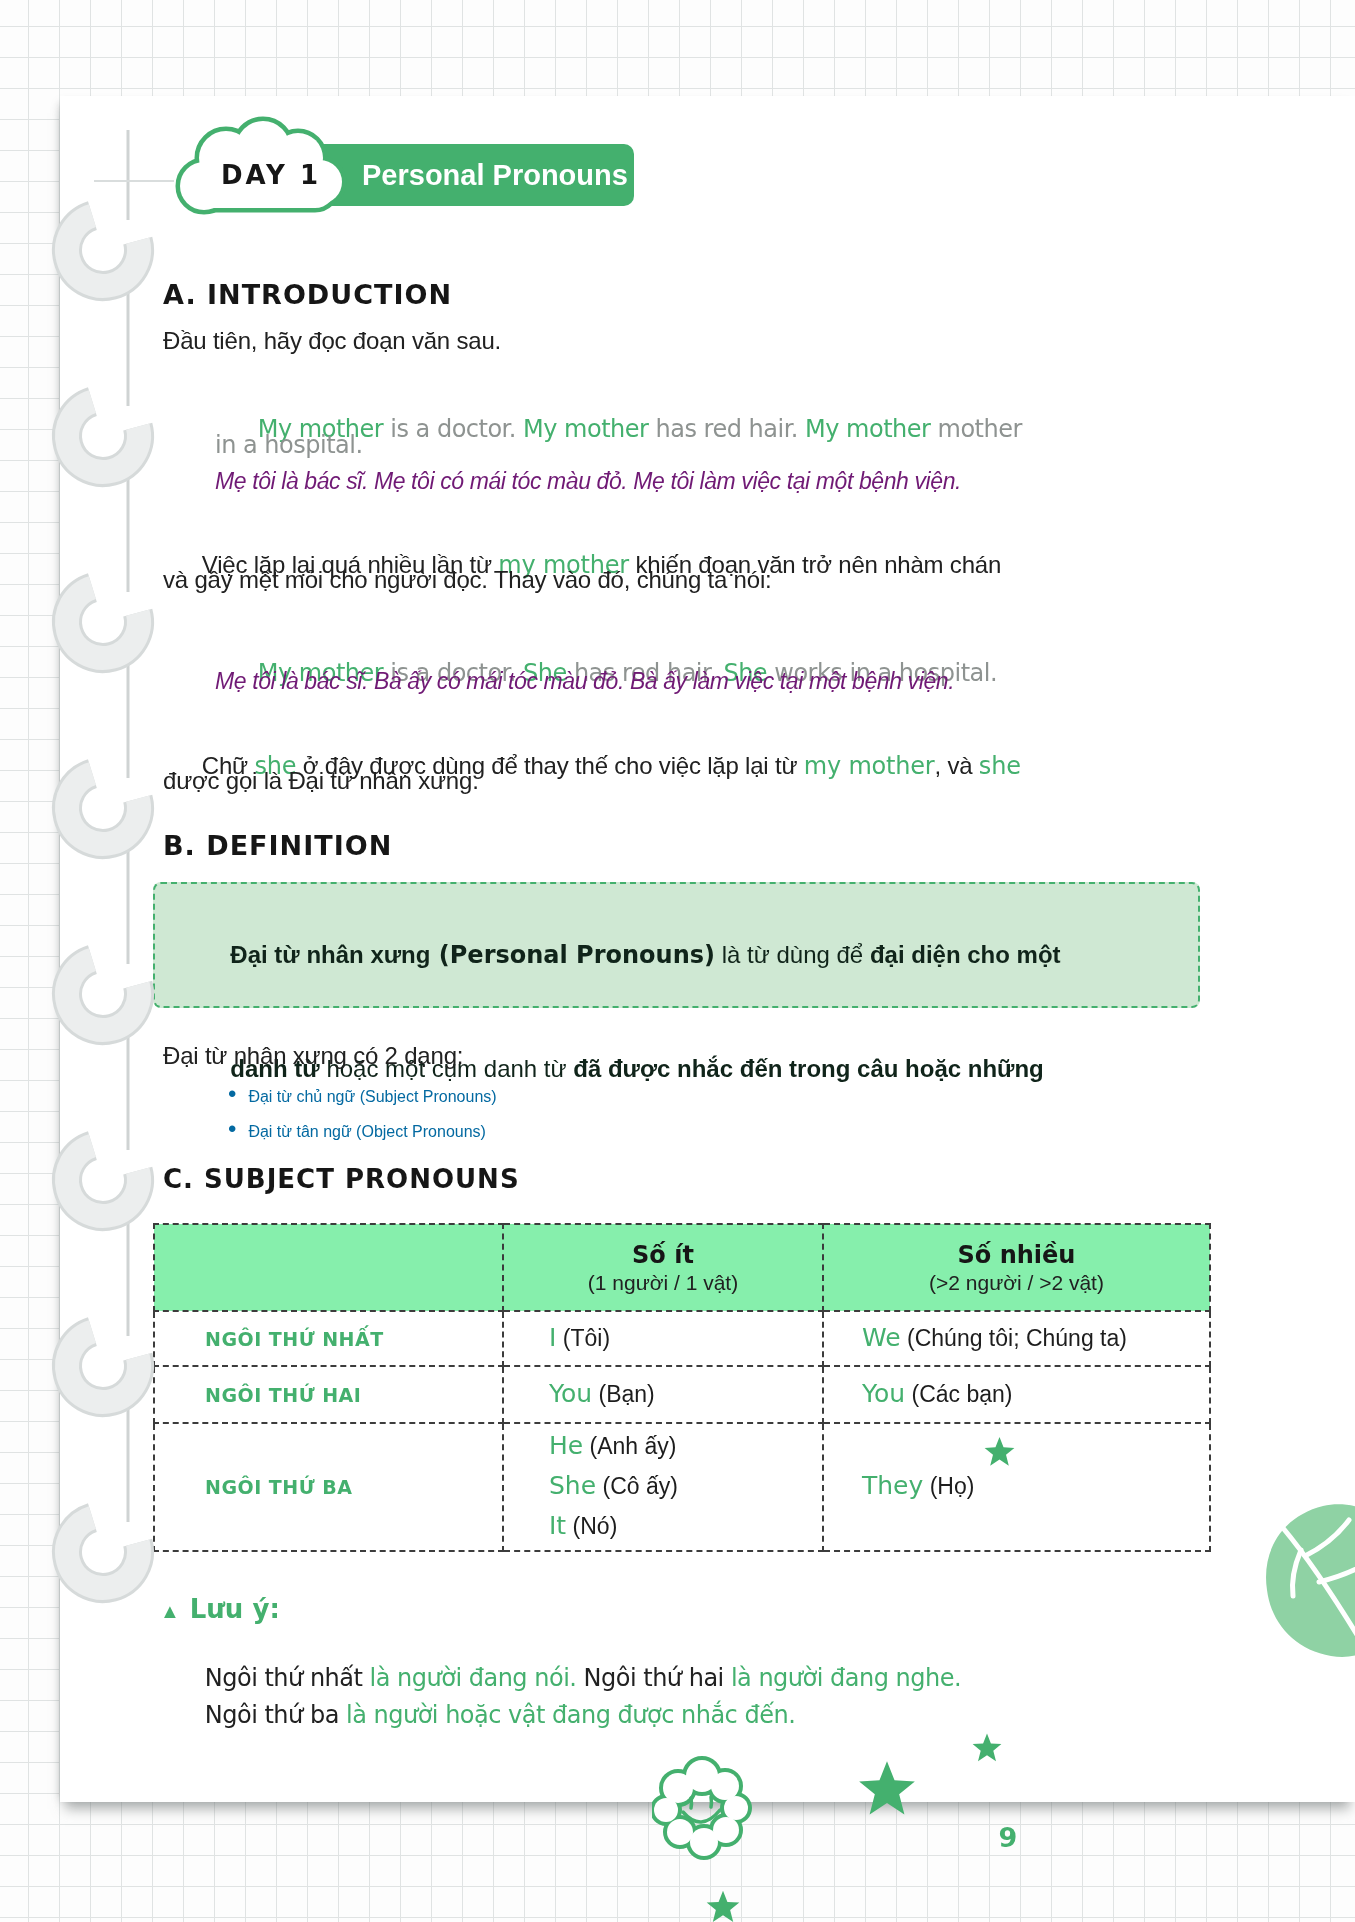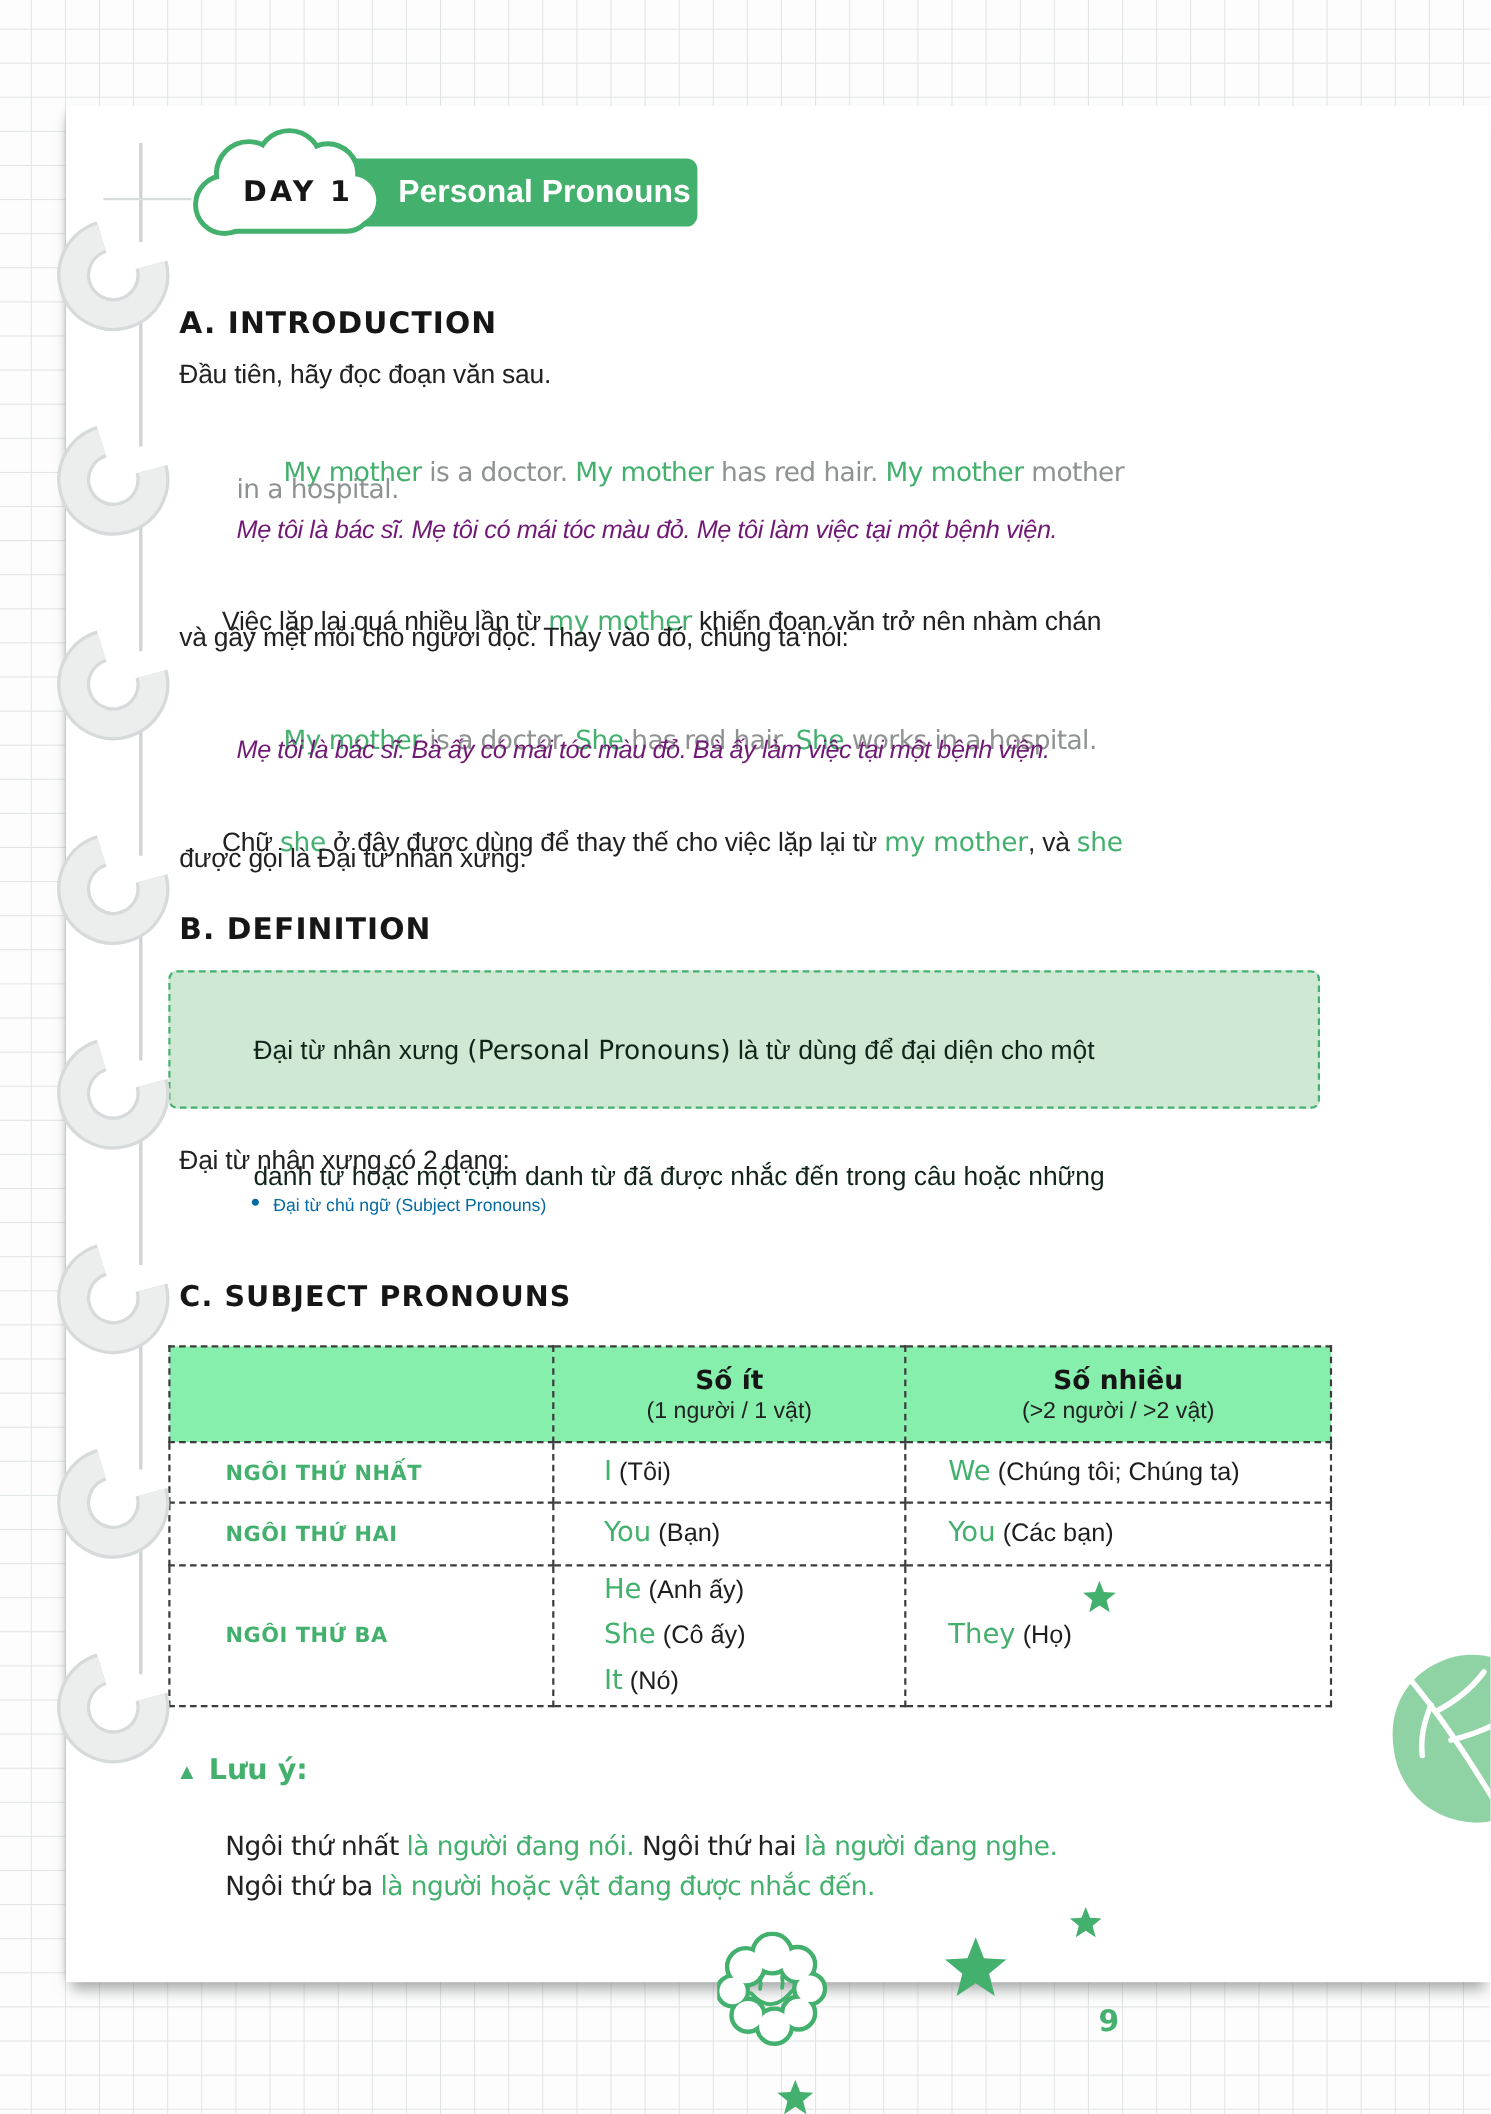--- a/index.html
+++ b/index.html
@@ -17,21 +17,21 @@
   .line{ white-space:pre; }
 
   
   .comic{ font-family:"DejaVu Sans",sans-serif; font-weight:800; color:#161616; letter-spacing:1px; }
   .hw{ font-family:"DejaVu Sans",sans-serif; }
   .body-txt{ font-family:"Liberation Sans",sans-serif; color:#212121; font-size:24px; letter-spacing:-0.2px; }
   .g{ color:#44b06e; }
   .gy{ color:#8e9391; }
   .k{ color:#212121; }
   .vi-it{ font-family:"Liberation Sans",sans-serif; font-style:italic; color:#701a75; font-size:23px; letter-spacing:-0.4px; }
-  .b{ font-weight:400; }
+  .b{ font-weight:700; }
   .hand{ font-family:"DejaVu Sans",sans-serif; }
 
   
   .banner{ position:absolute; left:252px; top:48px; width:322px; height:62px;
            background:#44b06e; border-radius:10px; color:#fff; font-weight:700;
            font-size:29px; line-height:62px; padding-left:50px; z-index:1;
            font-family:"Liberation Sans",sans-serif; }
   .cloud-wrap{ position:absolute; left:108px; top:20px; width:190px; height:112px; z-index:2; }
   .day-label{ position:absolute; left:146px; top:64px; width:130px; text-align:center;
               font-size:26px; z-index:3; letter-spacing:3px; }
@@ -138,20 +138,21 @@
       <div class="line">
         <span class="b">Đại từ nhân xưng</span><span class="b hand"> (Personal Pronouns)</span><span> là từ dùng để </span><span class="b">đại diện cho một</span>
       </div>
       <div class="line">
         <span class="b">danh từ</span><span> hoặc một cụm danh từ </span><span class="b">đã được nhắc đến trong câu hoặc những</span>
       </div>
     </div>
 
     <div class="abs body-txt" style="left:103px; top:946px;">Đại từ nhân xưng có 2 dạng:</div>
     <div class="abs bullet-line" style="left:168px; top:984px;">Đại từ chủ ngữ (Subject Pronouns)</div>
+    <div class="abs bullet-line" style="left:168px; top:1019px;">Đại từ tân ngữ (Object Pronouns)</div>
 
     <div class="abs comic h-c">C. SUBJECT PRONOUNS</div>
 
     <table class="sp">
       <colgroup>
           <col style="width:349px">
           <col style="width:320px">
           <col style="width:387px">
         </colgroup>
       <tbody>

